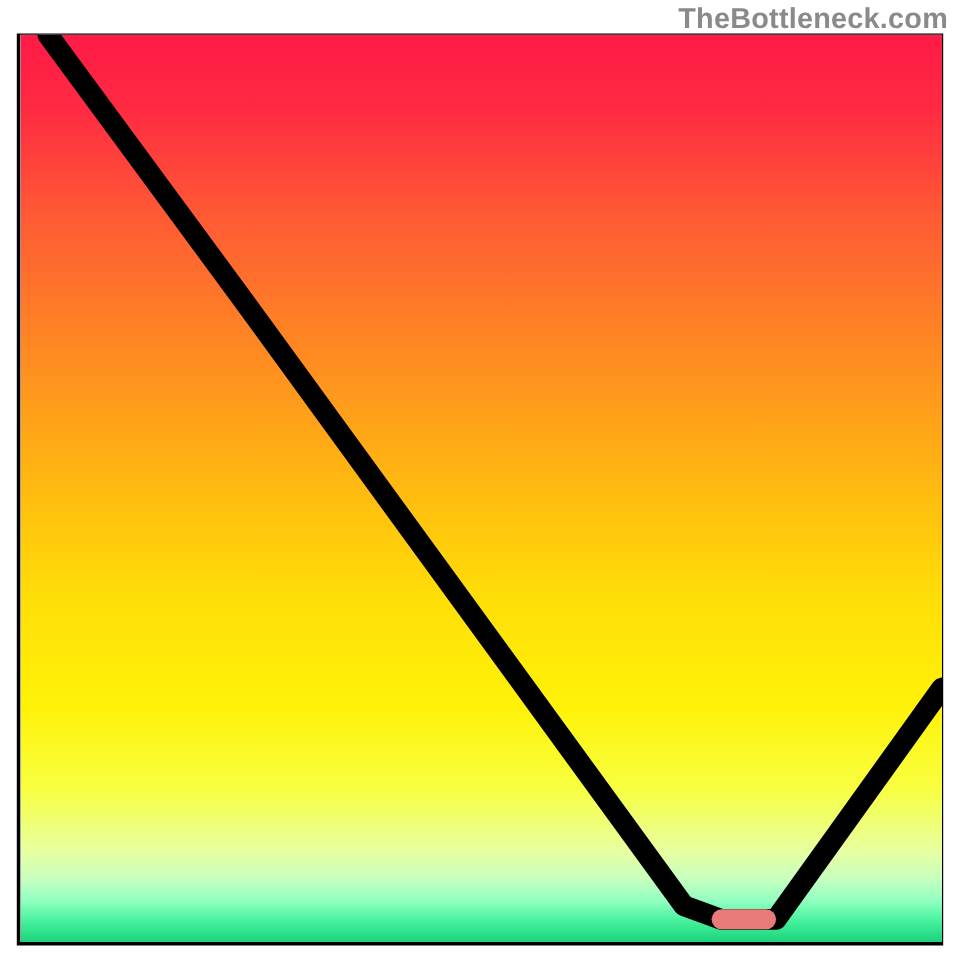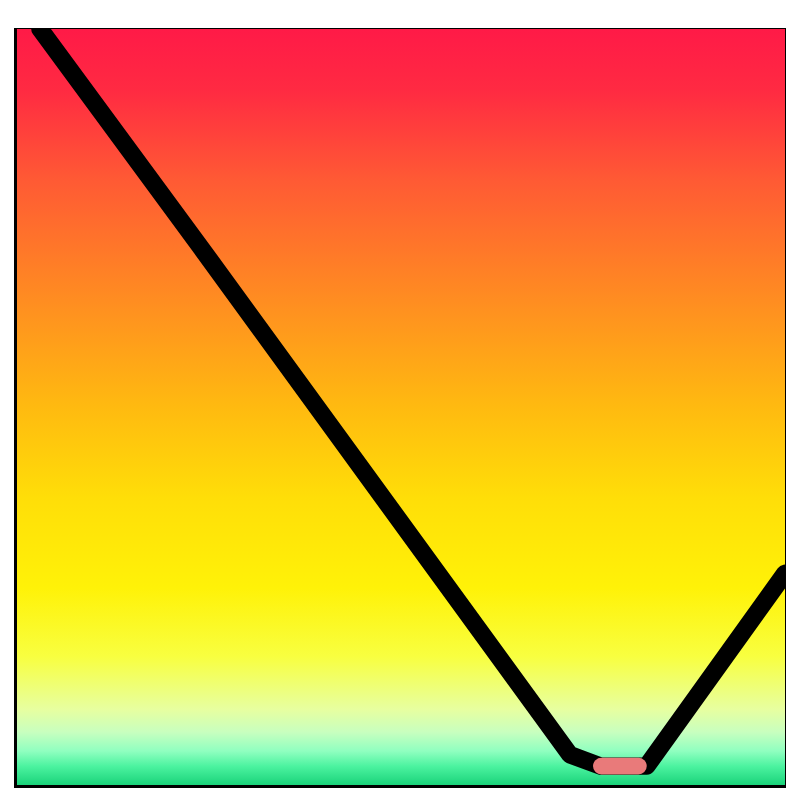--- a/index.html
+++ b/index.html
@@ -54,20 +54,21 @@
     stroke-linecap: round;
   }
   .marker {
     fill: #e97a7a;
     stroke: none;
   }
 </style>
 </head>
 <body>
 <div class="frame">
+  <div class="watermark">TheBottleneck.com</div>
   <div class="plot-wrap">
     <svg class="plot" viewBox="0 0 100 100" preserveAspectRatio="none">
       <defs>
         <linearGradient id="bgGrad" x1="0" y1="0" x2="0" y2="1">
         <stop offset="0%" stop-color="#ff1a47"></stop>
             <stop offset="8%" stop-color="#ff2a42"></stop>
             <stop offset="20%" stop-color="#ff5a34"></stop>
             <stop offset="35%" stop-color="#ff8a22"></stop>
             <stop offset="50%" stop-color="#ffba10"></stop>
             <stop offset="62%" stop-color="#ffde08"></stop>

